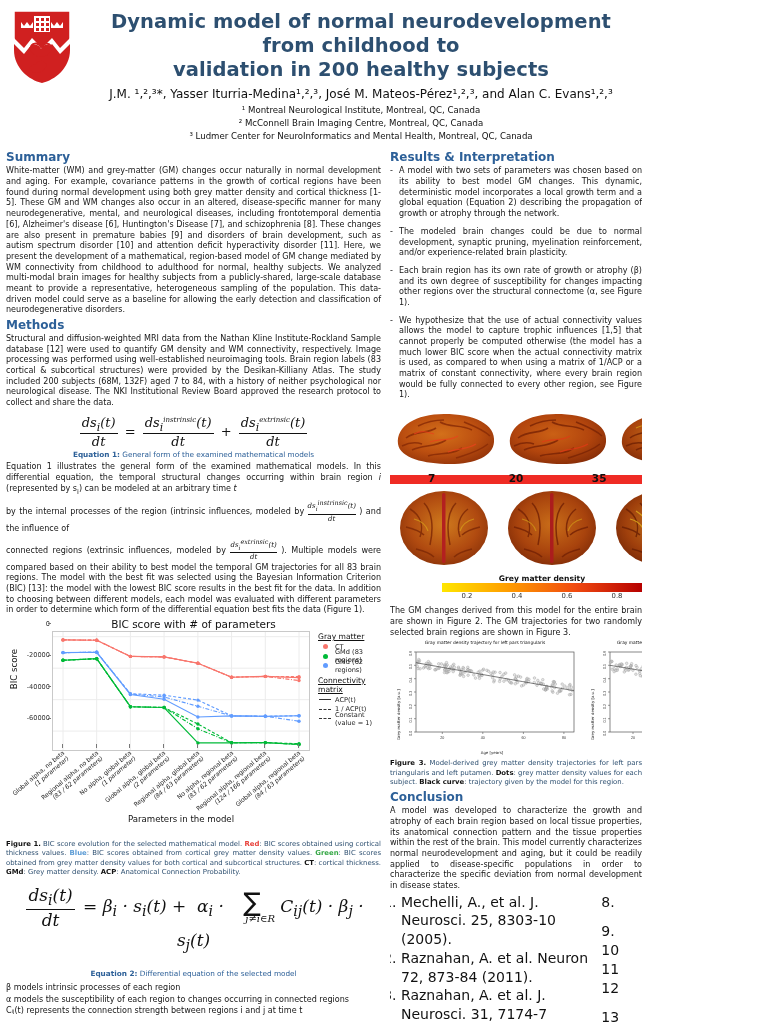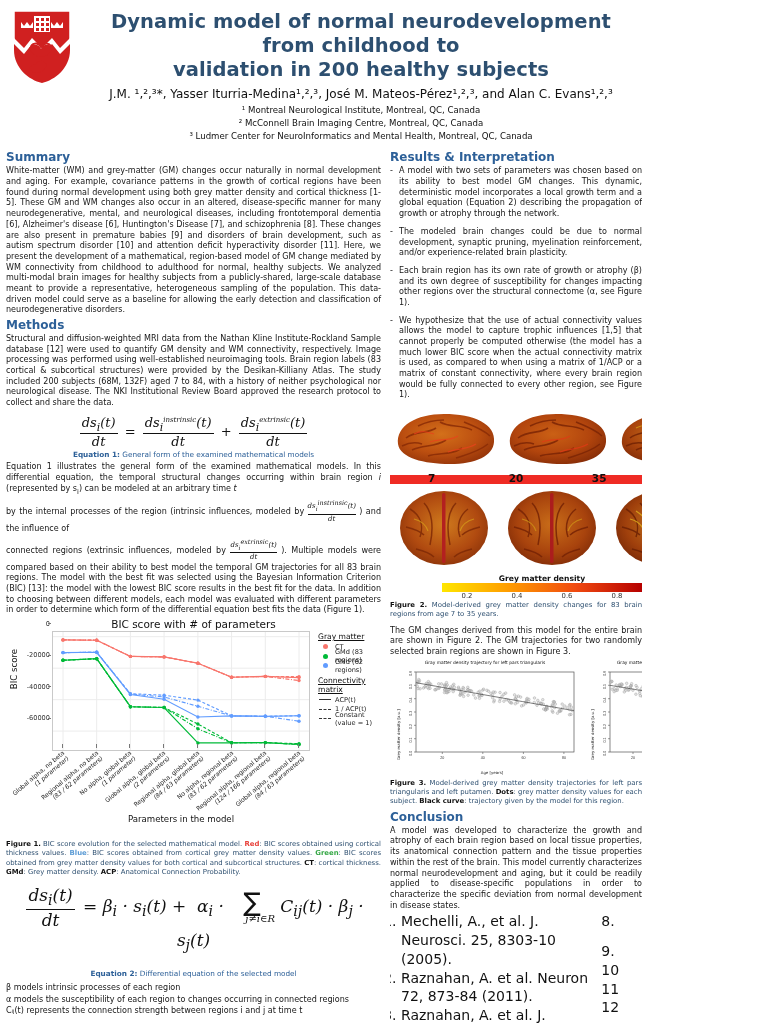--- a/index.html
+++ b/index.html
@@ -601,23 +601,20 @@
             <div class="cbar-l">
               <span>0.2</span>
               <span>0.4</span>
               <span>0.6</span>
               <span>0.8</span>
             </div>
           </div>
         </div>
       </div>
 
-      <div class="figcap" style="margin-top:1px;">
-        <b>Figure 2.</b><span> Model-derived grey matter density changes for 83 brain regions from age 7 to 35 years.</span>
-      </div>
 
       <p class="body" style="margin-top:6px;">The GM changes derived from this model for the entire brain are shown in Figure 2. The GM trajectories for two randomly selected brain regions are shown in Figure 3.</p>
 
       <div class="fig3">
         <div class="sc">
           <div class="sct">Gray matter density trajectory for left pars triangularis</div>
           <div style="position:relative;width:190px;height:112px;">
             <div class="scytitle" style="left:6px;top:94px;">Grey matter density [a.u.]</div>
             <svg id="sc1" width="190" height="112" viewBox="0 0 190 112" style="position:absolute;left:0;top:0;">
                 <rect x="26" y="6" width="158" height="80" fill="#fff" stroke="#555" stroke-width=".7"></rect>

